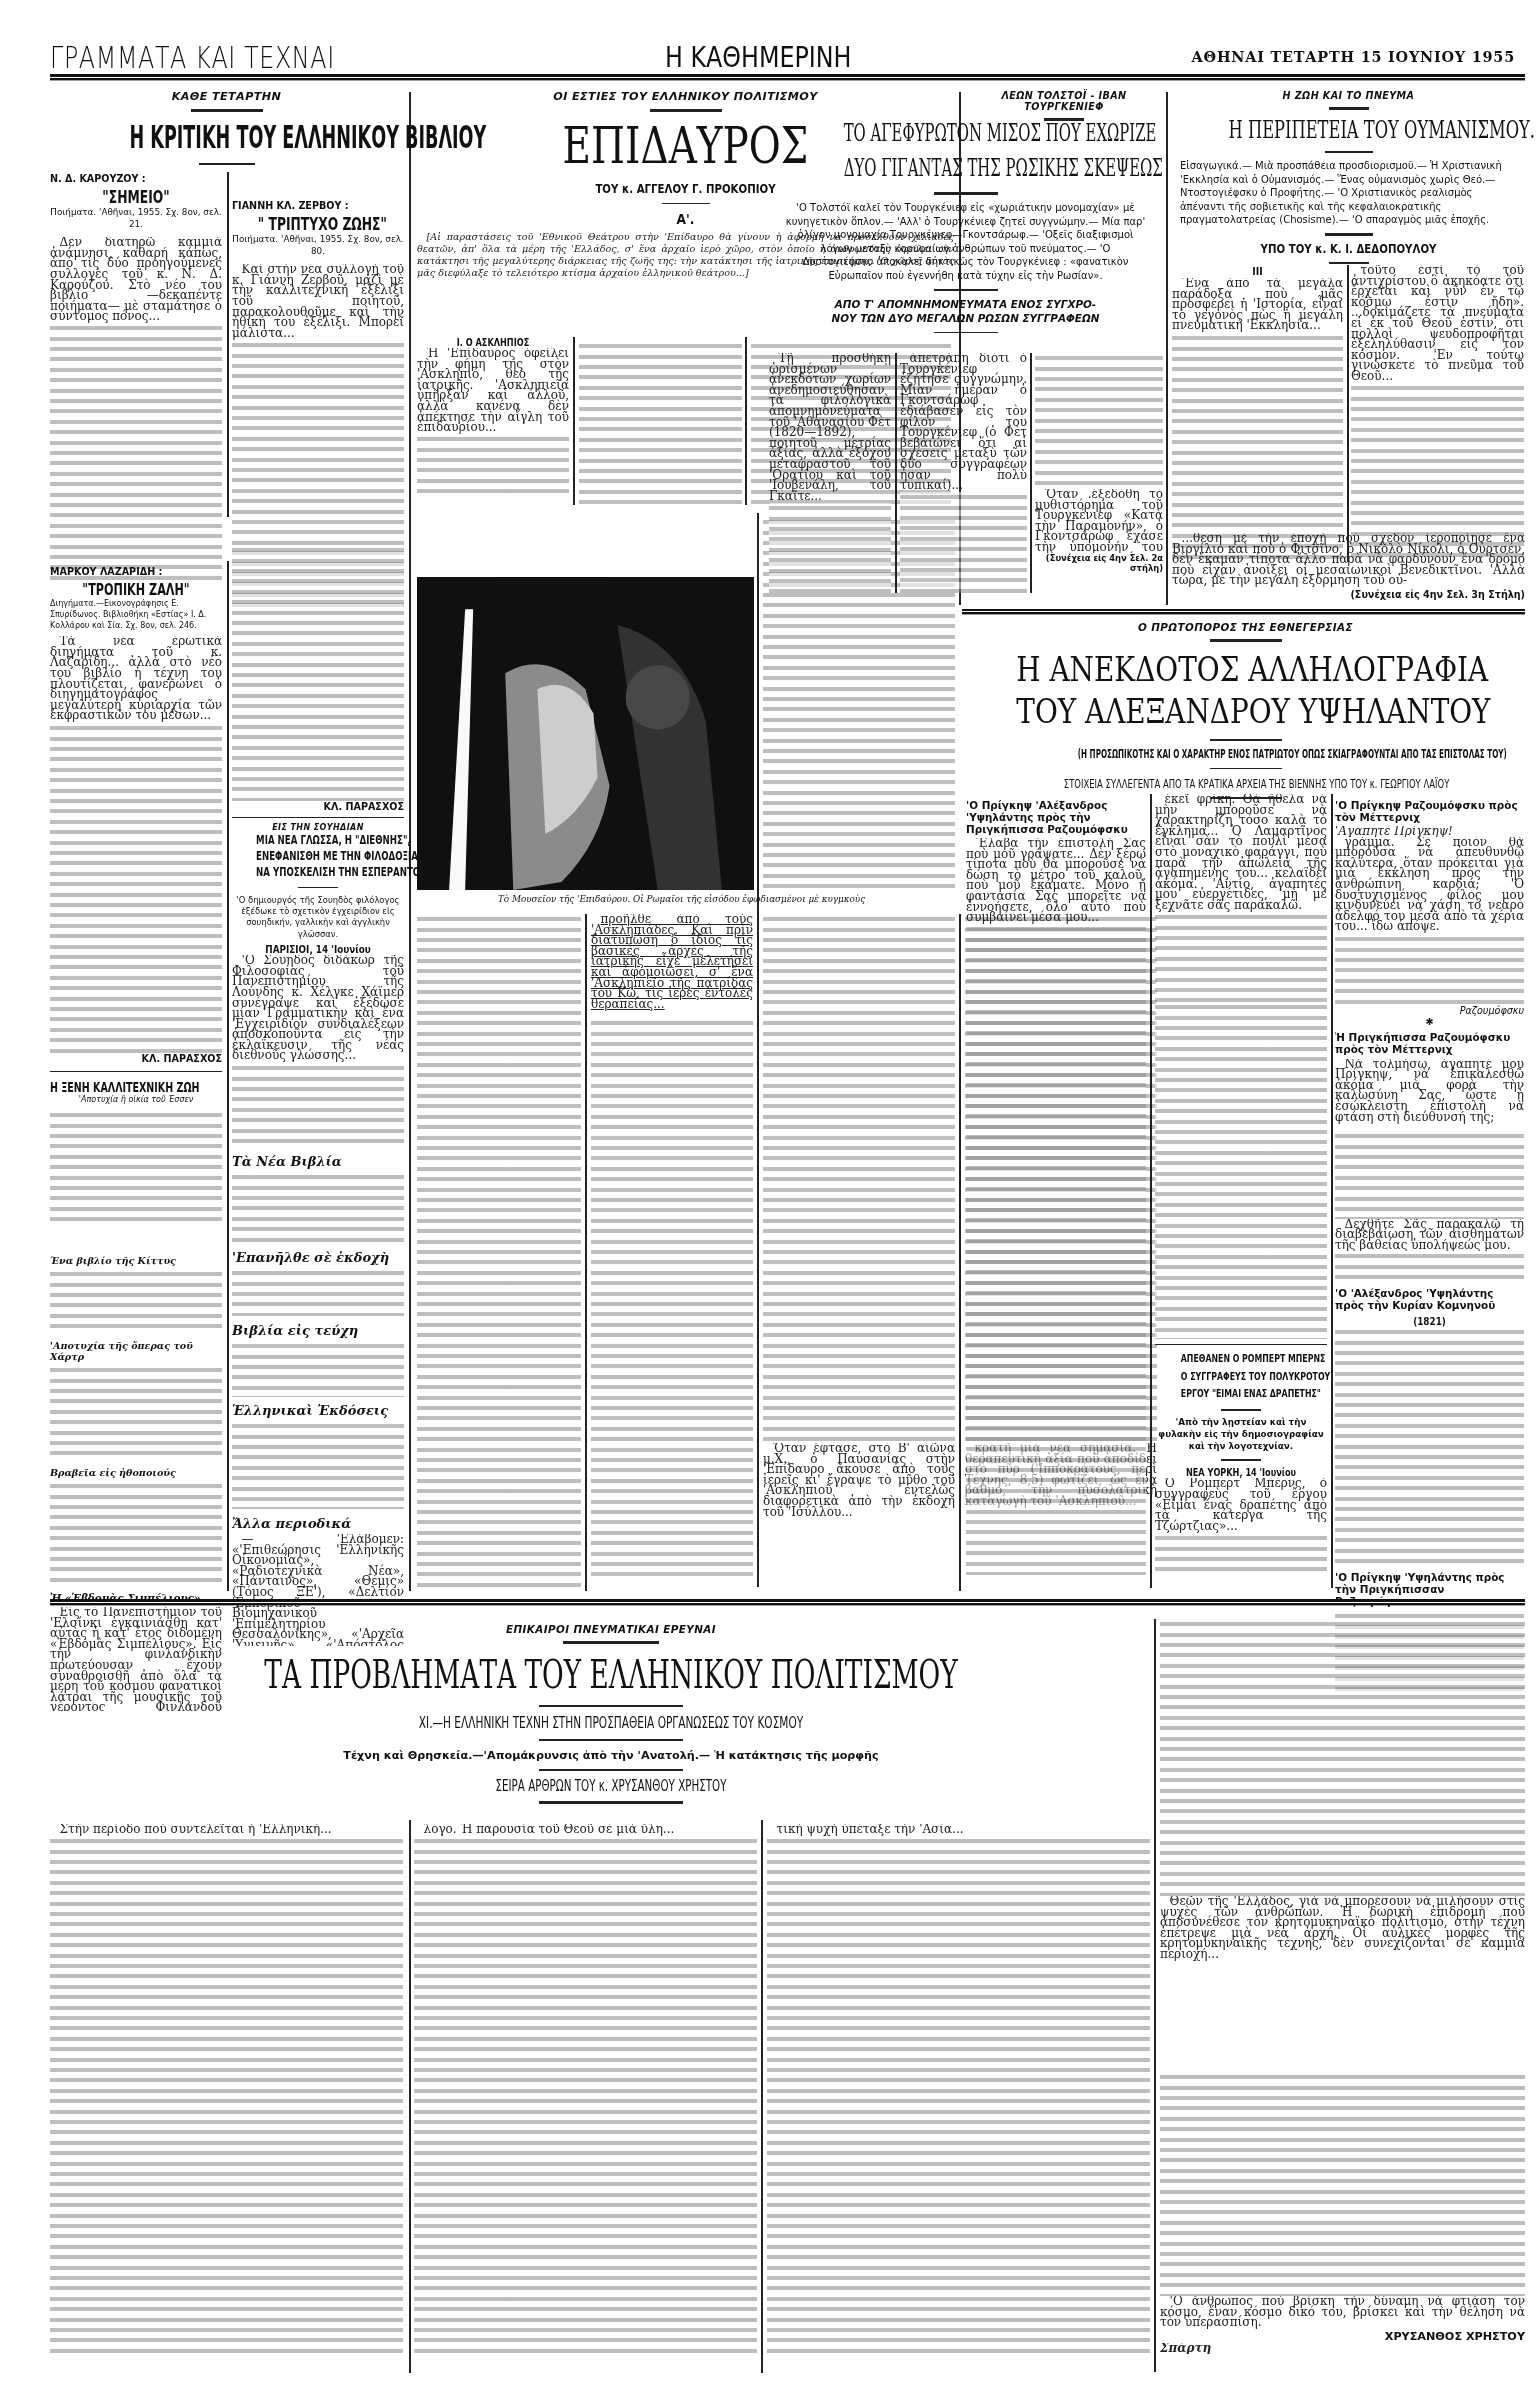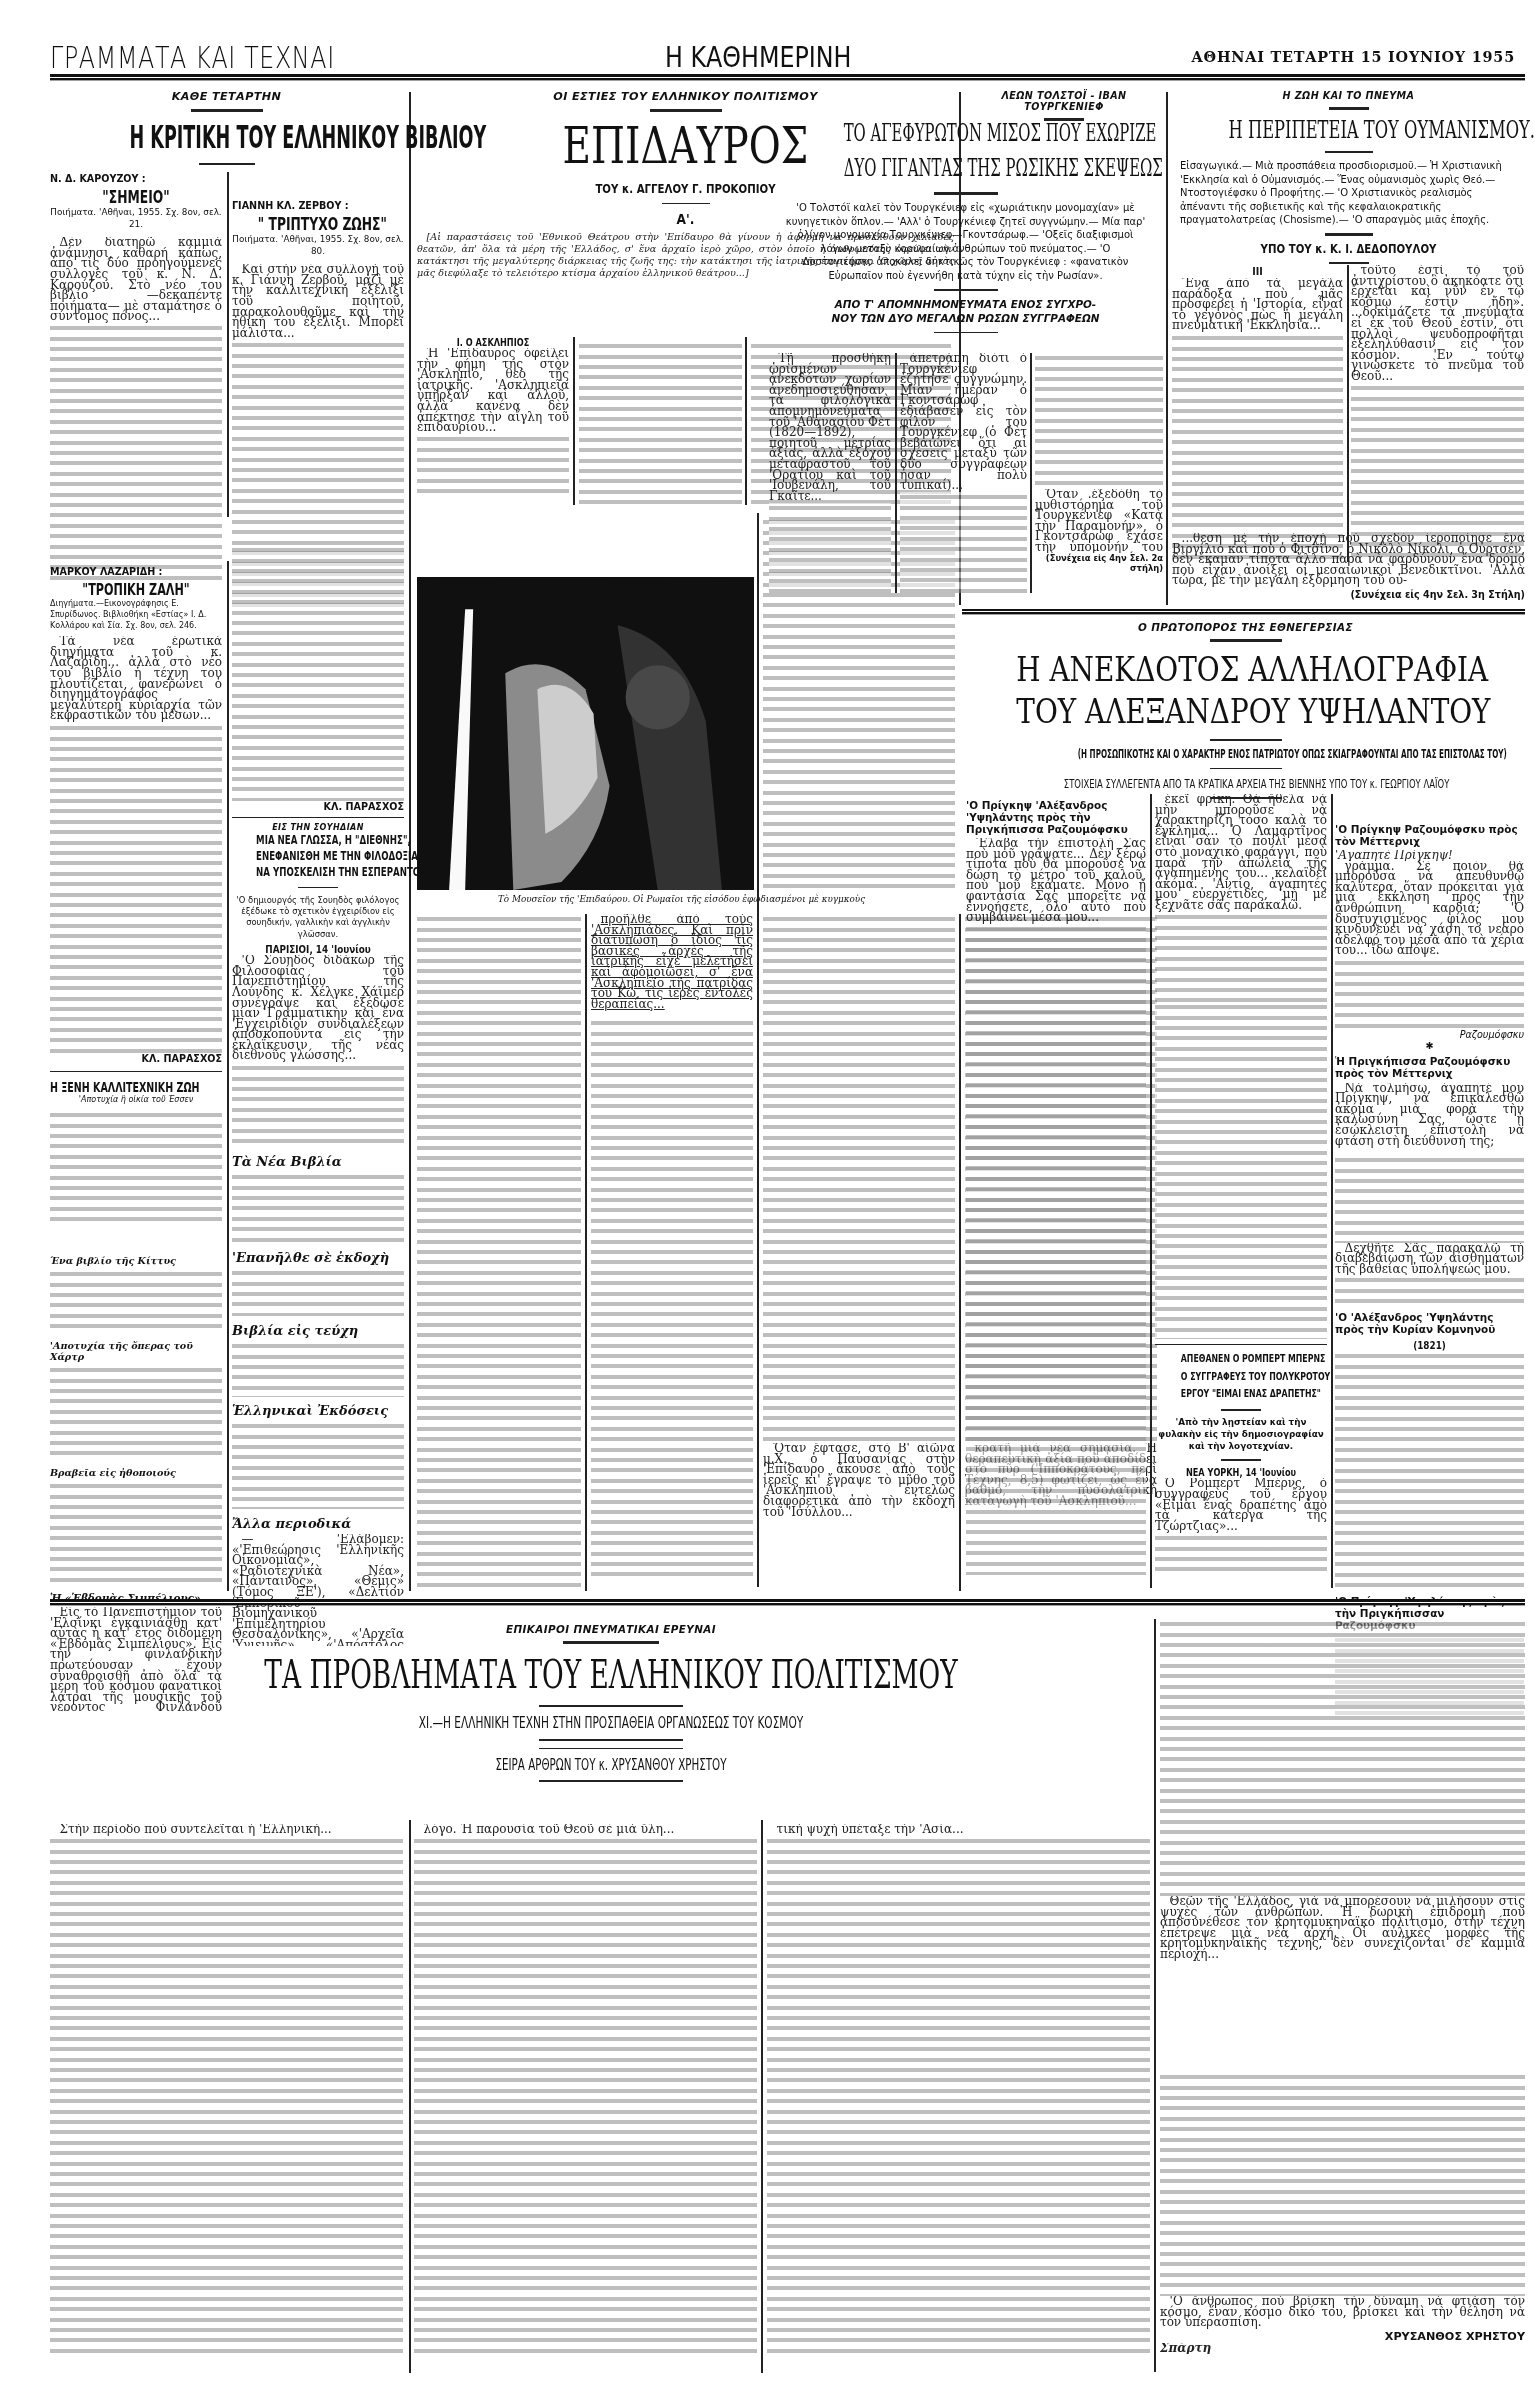--- a/index.html
+++ b/index.html
@@ -297,21 +297,21 @@
     <div class="short-rule" style="width:40px; height:1.6px;"></div>
     <div class="sub" style="font-size:8.8px; font-weight:bold;">'Απὸ τὴν λῃστείαν καὶ τὴν φυλακὴν εἰς τὴν δημοσιογραφίαν καὶ τὴν λογοτεχνίαν.</div>
     <div class="short-rule" style="width:40px; height:1.6px;"></div>
     <div class="byline" style="font-size:9.6px;">ΝΕΑ ΥΟΡΚΗ, 14 'Ιουνίου</div>
     <div class="body-text" style="height:96px;">
         <p>Ὁ Ρόμπερτ Μπέρνς, ὁ συγγραφεὺς τοῦ ἔργου «Εἶμαι ἕνας δραπέτης ἀπὸ τὰ κάτεργα τῆς Τζώρτζιας»...</p>
         <div class="textcol" style="height:64px;"></div>
       </div>
   </div>
 </div>
-<div class="abs" style="left:1335px; top:794px; width:189px;margin-top:24px;">
+<div class="abs" style="left:1335px; top:794px; width:189px;">
   <div class="section-h" style="font-size:10.4px;">'Ο Πρίγκηψ Ραζουμόφσκυ πρὸς τὸν Μέττερνιχ</div>
   <div class="body-text" style="font-style:italic;">'Αγαπητὲ Πρίγκηψ!</div>
   <div class="body-text" style="height:168px;">
       <p>γράμμα. Σὲ ποιὸν θὰ μποροῦσα νὰ ἀπευθυνθῶ καλύτερα, ὅταν πρόκειται γιὰ μιὰ ἔκκληση πρὸς τὴν ἀνθρώπινη καρδιά; 'Ο δυστυχισμένος φίλος μου κινδυνεύει νὰ χάση τὸ νεαρὸ ἀδελφό του μέσα ἀπὸ τὰ χέρια του... ἴδω ἀπόψε.</p>
       <div class="textcol" style="height:96px;"></div>
     </div>
   <div class="sign" style="font-weight:normal; font-style:italic;">Ραζουμόφσκυ</div>
   <div style="text-align:center; font-size:9.6px;">✱</div>
   <div class="section-h" style="font-size:10.4px;">Ἡ Πριγκήπισσα Ραζουμόφσκυ πρὸς τὸν Μέττερνιχ</div>
   <div class="body-text" style="height:72px;">
@@ -331,20 +331,21 @@
 
 <div class="abs rule-thick" style="left:50px; top:1599px; width:1475px;"></div>
 
 <div class="abs" style="left:50px; top:1623px; width:1122px;">
   <div class="kicker" style="font-size:10.4px;">ΕΠΙΚΑΙΡΟΙ ΠΝΕΥΜΑΤΙΚΑΙ ΕΡΕΥΝΑΙ</div>
   <div class="short-rule" style="width:96px;"></div>
   <div class="head-serif" style="font-size:40px; line-height:48px; transform:scaleX(0.66);">ΤΑ ΠΡΟΒΛΗΜΑΤΑ ΤΟΥ ΕΛΛΗΝΙΚΟΥ ΠΟΛΙΤΙΣΜΟΥ</div>
   <div class="short-rule" style="width:144px;"></div>
   <div class="head-cond" style="font-size:16px; transform:scaleX(0.66); font-weight:normal;">XI.—Η ΕΛΛΗΝΙΚΗ ΤΕΧΝΗ ΣΤΗΝ ΠΡΟΣΠΑΘΕΙΑ ΟΡΓΑΝΩΣΕΩΣ ΤΟΥ ΚΟΣΜΟΥ</div>
   <div class="short-rule" style="width:144px;"></div>
+  <div class="sub" style="font-size:11.2px; font-weight:bold;">Τέχνη καὶ Θρησκεία.—'Απομάκρυνσις ἀπὸ τὴν 'Ανατολή.— Ἡ κατάκτησις τῆς μορφῆς</div>
   <div class="short-rule" style="width:144px; height:1.6px;"></div>
   <div class="head-cond" style="font-size:15.2px; transform:scaleX(0.68); font-weight:normal;">ΣΕΙΡΑ ΑΡΘΡΩΝ ΤΟΥ κ. ΧΡΥΣΑΝΘΟΥ ΧΡΗΣΤΟΥ</div>
   <div class="short-rule" style="width:144px;"></div>
 </div>
 
 <div class="abs vline" style="left:409px; top:1820px; height:553px;"></div>
 <div class="abs vline" style="left:761px; top:1820px; height:553px;"></div>
 <div class="abs vline" style="left:1154px; top:1619px; height:753px;"></div>
 <div class="abs" style="left:50px; top:1824px; width:353px;">
   <div class="body-text" style="height:545px;">

